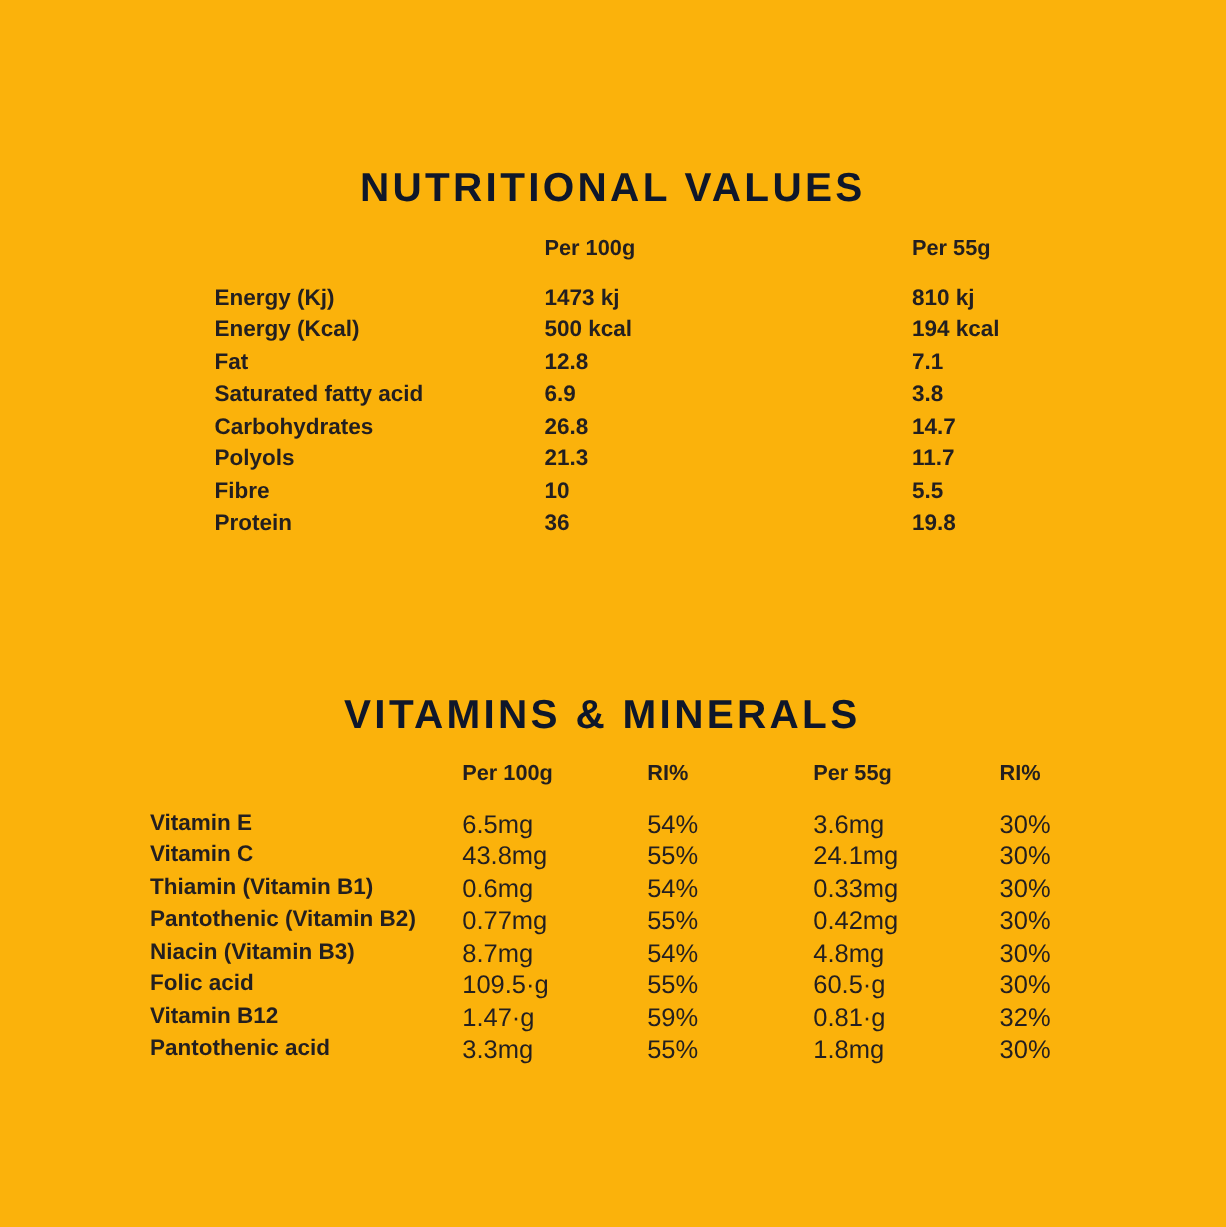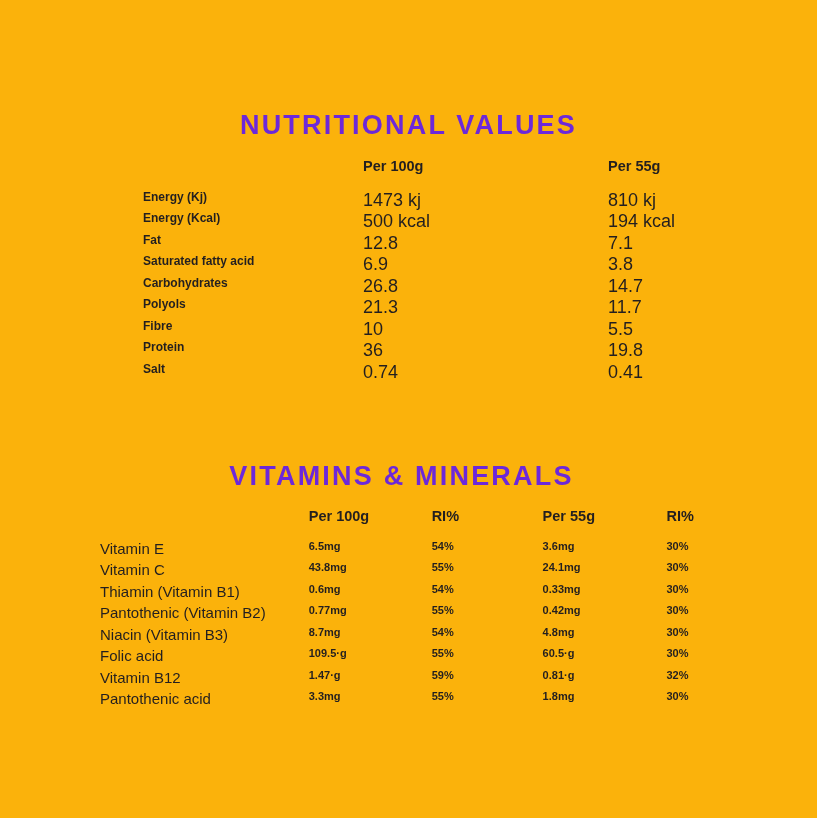--- a/index.html
+++ b/index.html
@@ -19,21 +19,21 @@
     width: 817px;
     height: 818px;
     box-sizing: border-box;
   }
 
   .section-title {
     text-align: center;
     font-weight: bold;
     font-size: 27px;
     letter-spacing: 2.2px;
-    color: #6d28d9;
+    color: #0f172a;
   }
   #nutritional-title {
     position: absolute;
     left: 0;
     right: 0;
     top: 92px;
   }
   #vitamins-title {
     position: absolute;
     left: 0;
@@ -61,25 +61,25 @@
   .nutri-table th {
     font-weight: bold;
     font-size: 14.5px;
     padding-bottom: 10px;
   }
   .nutri-table .col-label { width: 220px; }
   .nutri-table .col-100 { width: 245px; }
   .nutri-table .col-55 { width: 95px; }
   .nutri-table td.label {
     font-weight: bold;
-    font-size: 12px;
+    font-size: 15px;
   }
   .nutri-table td.val {
-    font-weight: normal;
-    font-size: 18px;
+    font-weight: bold;
+    font-size: 15px;
   }
 
   
   .vit-table {
     position: absolute;
     left: 100px;
     top: 508px;
     width: 625px;
     border-collapse: collapse;
     font-size: 15px;
@@ -96,26 +96,26 @@
     font-weight: bold;
     font-size: 14.5px;
     padding-bottom: 10px;
   }
   .vit-table .vcol-label { width: 215px; }
   .vit-table .vcol-a { width: 127px; }
   .vit-table .vcol-b { width: 115px; }
   .vit-table .vcol-c { width: 128px; }
   .vit-table .vcol-d { width: 60px; }
   .vit-table td.label {
+    font-weight: bold;
+    font-size: 15px;
+  }
+  .vit-table td.val {
     font-weight: normal;
-    font-size: 15px;
-  }
-  .vit-table td.val {
-    font-weight: bold;
-    font-size: 11px;
+    font-size: 17px;
   }
 </style>
 </head>
 <body>
 
 <div class="page">
 
   <h1 class="section-title" id="nutritional-title">NUTRITIONAL VALUES</h1>
 
   <table class="nutri-table">
@@ -164,25 +164,20 @@
         </tr>
         <tr>
           <td class="label">Fibre</td>
           <td class="val">10</td>
           <td class="val">5.5</td>
         </tr>
         <tr>
           <td class="label">Protein</td>
           <td class="val">36</td>
           <td class="val">19.8</td>
-        </tr>
-        <tr>
-          <td class="label">Salt</td>
-          <td class="val">0.74</td>
-          <td class="val">0.41</td>
         </tr>
       </tbody>
   </table>
 
   <h1 class="section-title" id="vitamins-title">VITAMINS &amp; MINERALS</h1>
 
   <table class="vit-table">
     <colgroup>
       <col class="vcol-label">
         <col class="vcol-a">

